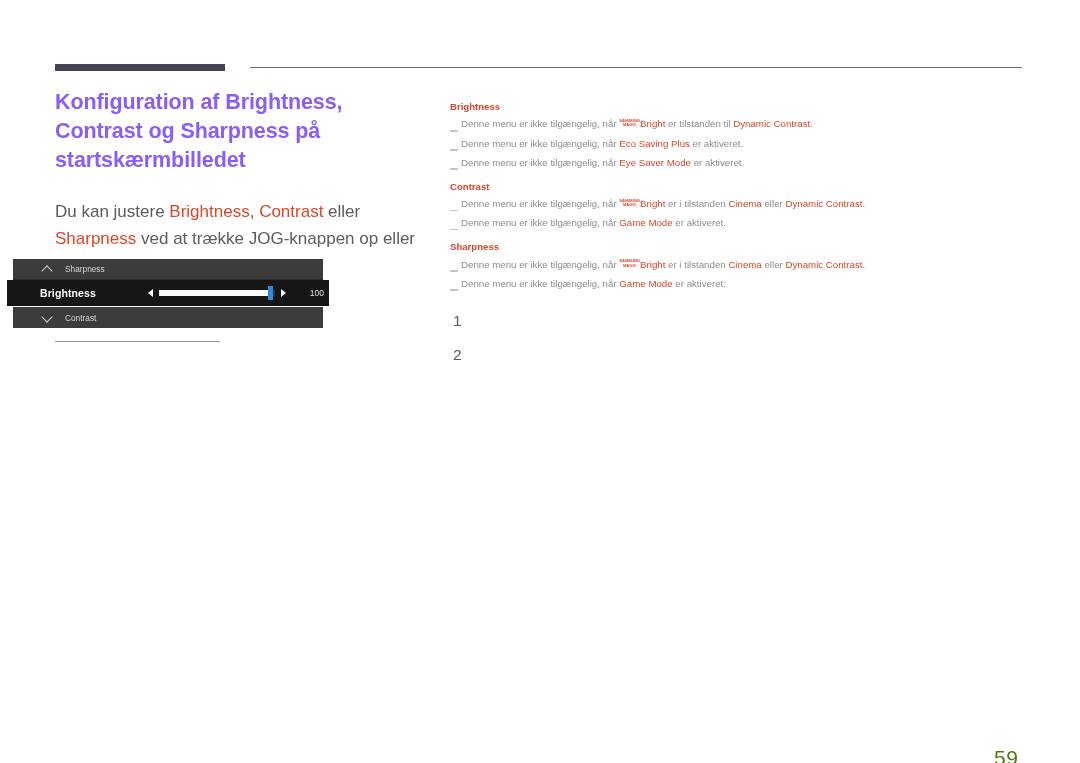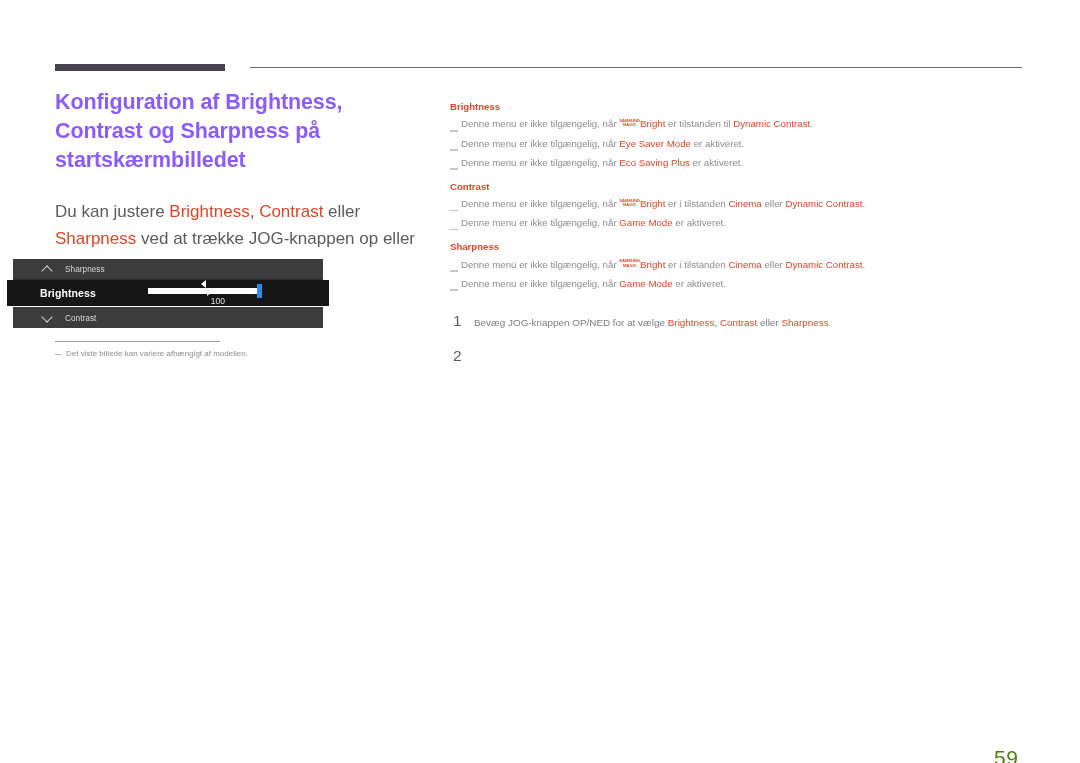--- a/index.html
+++ b/index.html
@@ -142,21 +142,20 @@
     margin-left: 33px;
     letter-spacing: 0.1px;
   }
   #osd-slider-wrap {
     position: absolute;
     left: 141px;
     top: 0;
     height: 26px;
     display: flex;
     align-items: center;
-    flex-direction: column;
   }
   .tri {
     width: 0;
     height: 0;
     flex: none;
   }
   .tri.left {
     border-top: 4px solid transparent;
     border-bottom: 4px solid transparent;
     border-right: 5px solid #ffffff;
@@ -351,40 +350,36 @@
     </div>
 
     <div class="osd-row gap">
       <span class="osd-chevron down"></span>
       <span class="osd-row-label">Contrast</span>
     </div>
   </div>
 
   <div id="left-note">
     <div id="left-note-rule"></div>
-    <div id="left-note-text">
-      <span class="note-dash"></span>
-      <span>Det viste billede kan variere afhængigt af modellen.</span>
-    </div>
   </div>
 
   <div id="right-col">
     <div id="right-sections">
         <div class="sec-heading">Brightness</div>
         <div class="note-line">
           <span class="dash"></span>
           <span class="txt"><span>Denne menu er ikke tilgængelig, når </span><span class="magic-logo"><span style="display:block">SAMSUNG</span><span style="display:block">MAGIC</span></span><span class="b-kw">Bright</span><span> er tilstanden til </span><span class="b-kw">Dynamic Contrast</span><span>.</span></span>
         </div>
         <div class="note-line">
           <span class="dash"></span>
+          <span class="txt"><span>Denne menu er ikke tilgængelig, når </span><span class="b-kw">Eco Saving Plus</span><span> er aktiveret.</span></span>
+        </div>
+        <div class="note-line">
+          <span class="dash"></span>
           <span class="txt"><span>Denne menu er ikke tilgængelig, når </span><span class="b-kw">Eye Saver Mode</span><span> er aktiveret.</span></span>
-        </div>
-        <div class="note-line">
-          <span class="dash"></span>
-          <span class="txt"><span>Denne menu er ikke tilgængelig, når </span><span class="b-kw">Eco Saving Plus</span><span> er aktiveret.</span></span>
         </div>
         <div class="sec-heading spaced">Contrast</div>
         <div class="note-line">
           <span class="dash"></span>
           <span class="txt"><span>Denne menu er ikke tilgængelig, når </span><span class="magic-logo"><span style="display:block">SAMSUNG</span><span style="display:block">MAGIC</span></span><span class="b-kw">Bright</span><span> er i tilstanden </span><span class="b-kw">Cinema</span><span> eller </span><span class="b-kw">Dynamic Contrast</span><span>.</span></span>
         </div>
         <div class="note-line">
           <span class="dash"></span>
           <span class="txt"><span>Denne menu er ikke tilgængelig, når </span><span class="b-kw">Game Mode</span><span> er aktiveret.</span></span>
         </div>
@@ -394,21 +389,20 @@
           <span class="txt"><span>Denne menu er ikke tilgængelig, når </span><span class="magic-logo"><span style="display:block">SAMSUNG</span><span style="display:block">MAGIC</span></span><span class="b-kw">Bright</span><span> er i tilstanden </span><span class="b-kw">Cinema</span><span> eller </span><span class="b-kw">Dynamic Contrast</span><span>.</span></span>
         </div>
         <div class="note-line">
           <span class="dash"></span>
           <span class="txt"><span>Denne menu er ikke tilgængelig, når </span><span class="b-kw">Game Mode</span><span> er aktiveret.</span></span>
         </div>
       </div>
     <div id="steps">
         <div class="step">
           <div class="step-num">1</div>
-          <div class="step-text"><span>Bevæg JOG-knappen OP/NED for at vælge </span><span class="b-kw">Brightness</span><span>, </span><span class="b-kw">Contrast</span><span> eller </span><span class="b-kw">Sharpness</span><span>.</span></div>
         </div>
         <div class="step">
           <div class="step-num">2</div>
         </div>
       </div>
   </div>
 
 </div>
 
 <div id="page-number">59</div>

